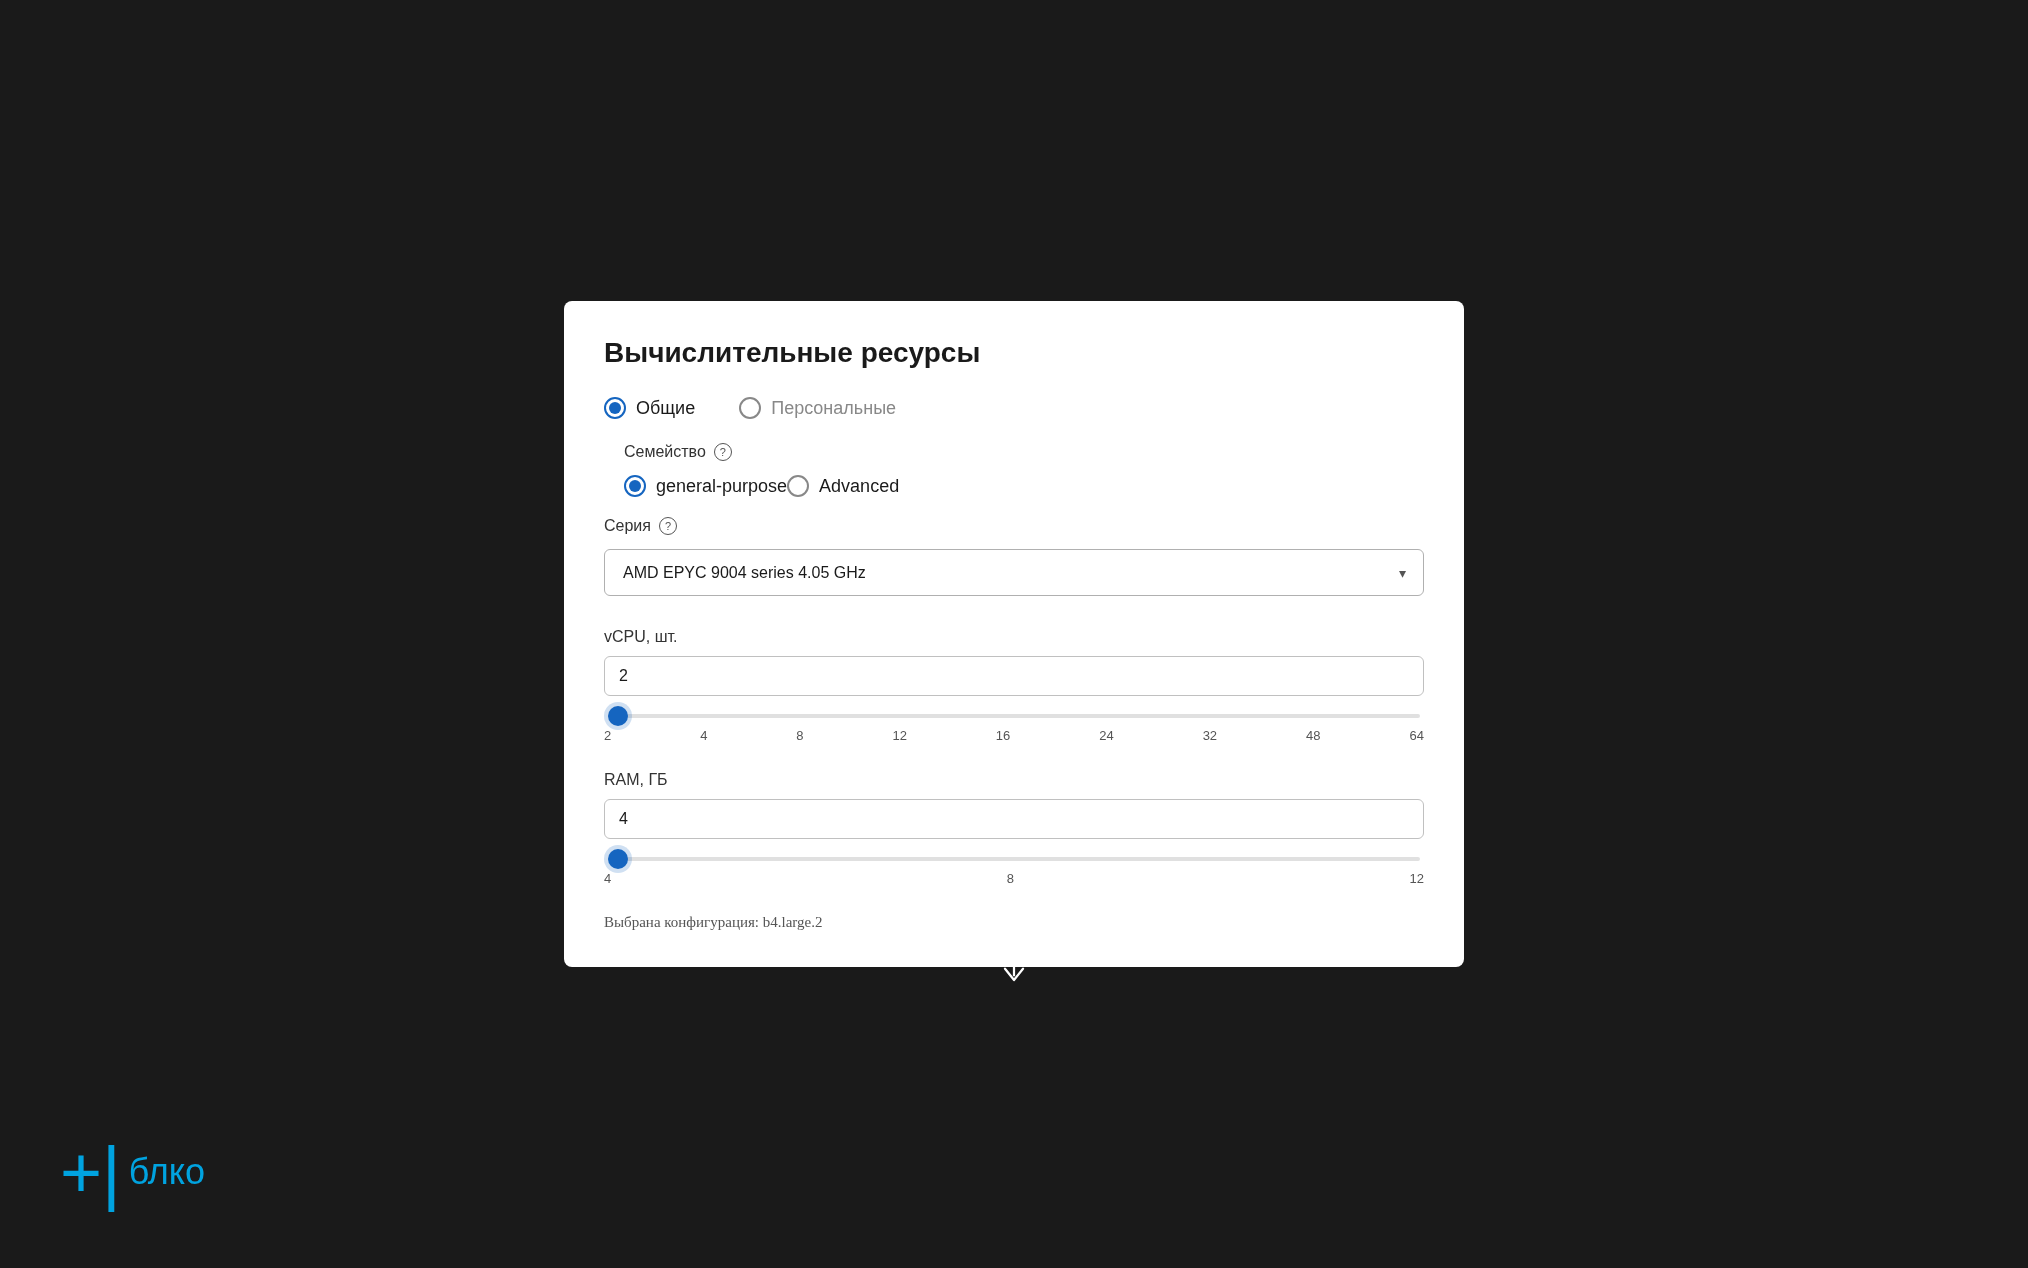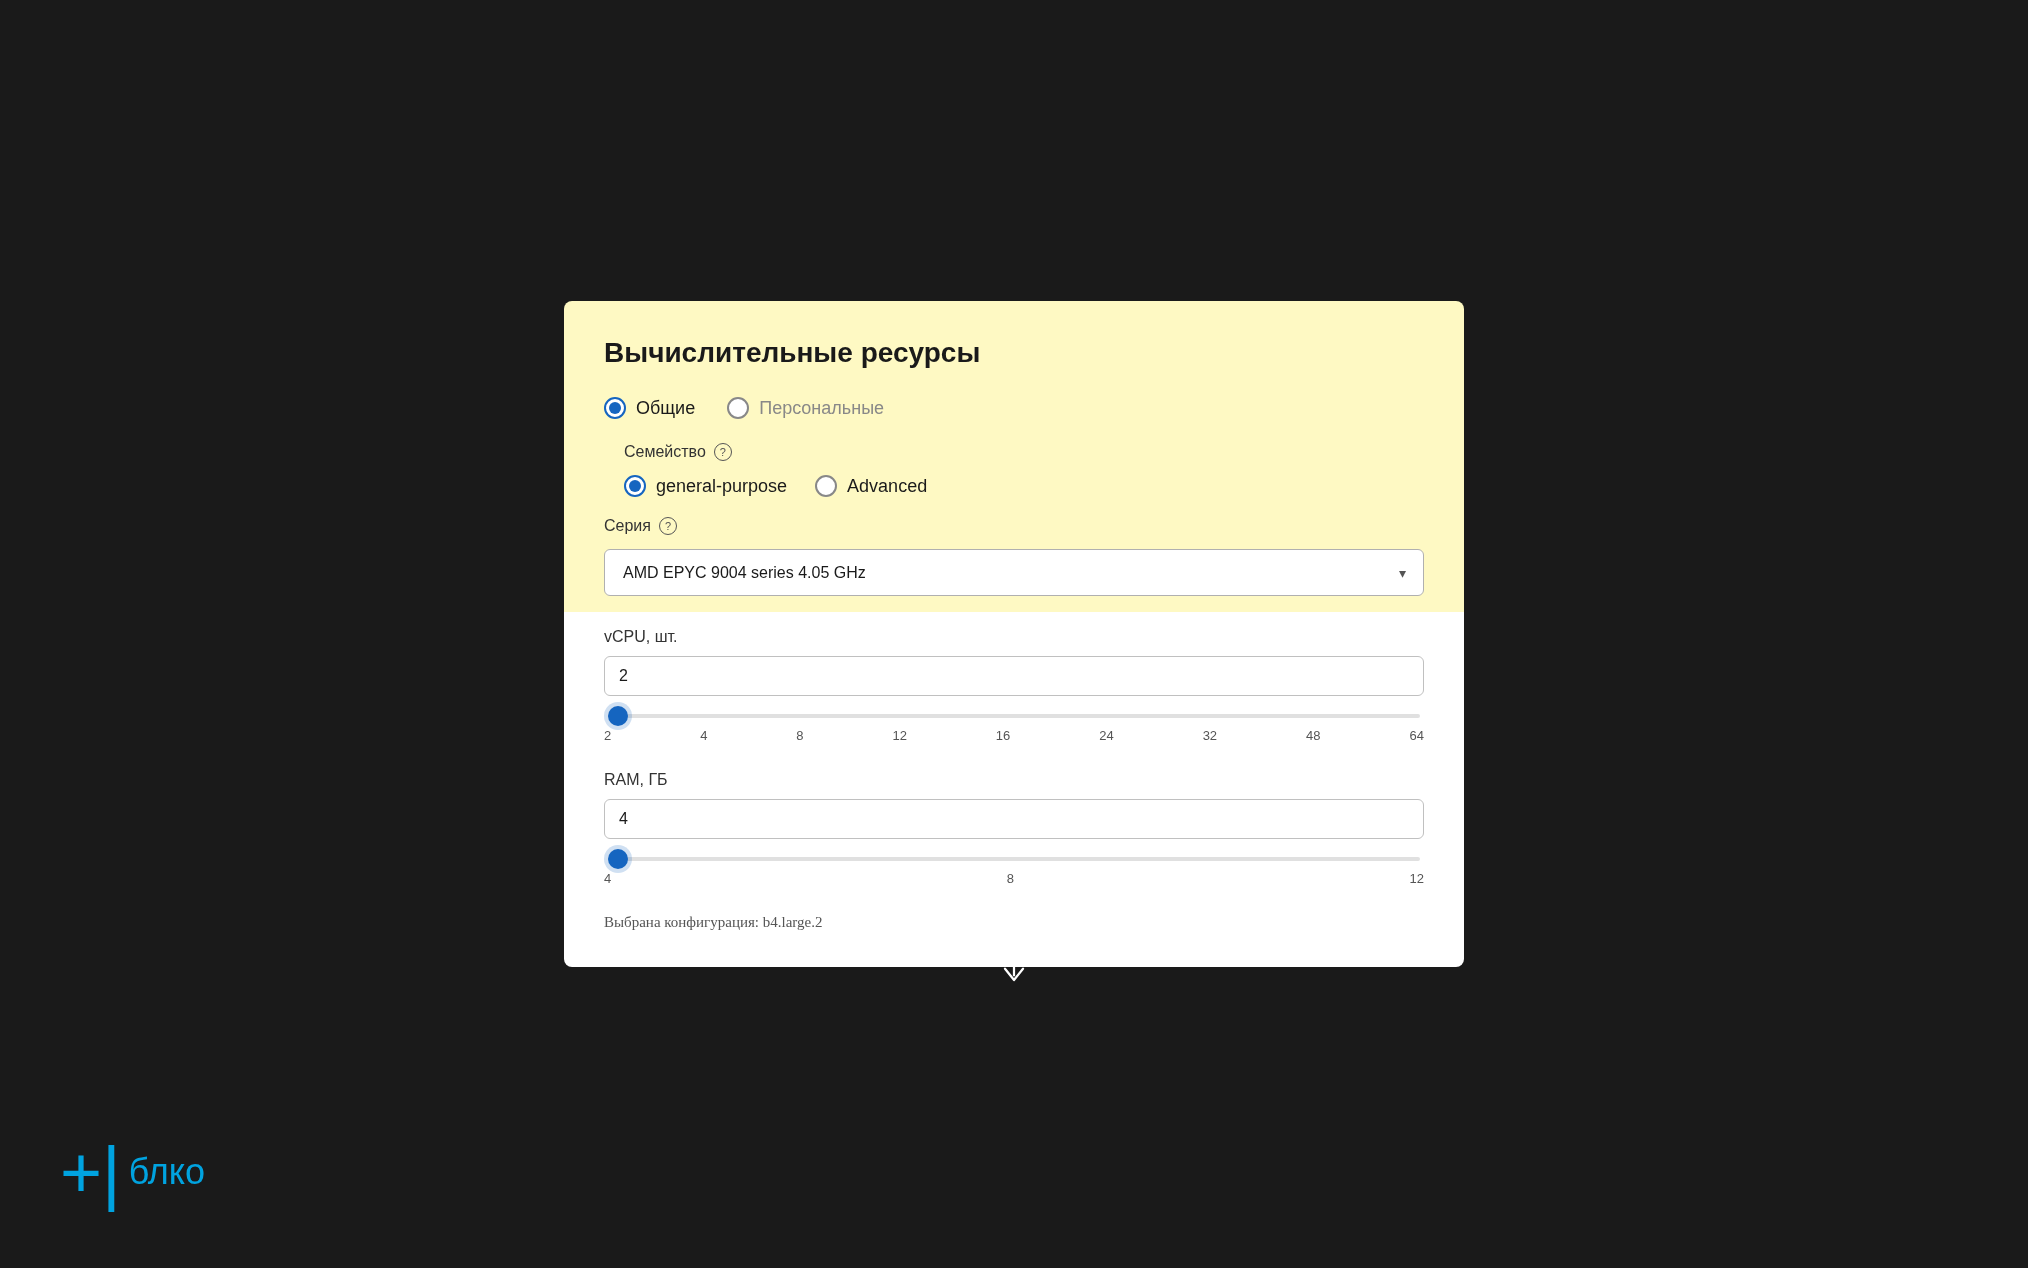--- a/index.html
+++ b/index.html
@@ -39,37 +39,37 @@
     }
 
     .dialog-wrapper {
       display: flex;
       flex-direction: column;
       align-items: center;
       position: relative;
     }
 
     .dialog-top {
-      background: #fef9c3;
+      background: #ffffff;
       border-radius: 8px 8px 0 0;
       width: 900px;
       padding: 36px 40px 16px 40px;
     }
 
     .dialog-title {
       font-size: 28px;
       font-weight: 700;
       color: #1a1a1a;
       margin-bottom: 28px;
     }
 
     .radio-group-main {
       display: flex;
       align-items: center;
-      gap: 32px;
+      gap: 44px;
       margin-bottom: 24px;
     }
 
     .radio-option {
       display: flex;
       align-items: center;
       gap: 10px;
       cursor: pointer;
     }
 
@@ -130,21 +130,20 @@
       align-items: center;
       justify-content: center;
       font-size: 11px;
       color: #555;
       cursor: pointer;
     }
 
     .family-radios {
       display: flex;
       align-items: center;
-      gap: 28px;
     }
 
     .series-section {
       margin-top: 6px;
     }
 
     .series-dropdown-wrapper {
       position: relative;
     }
 

